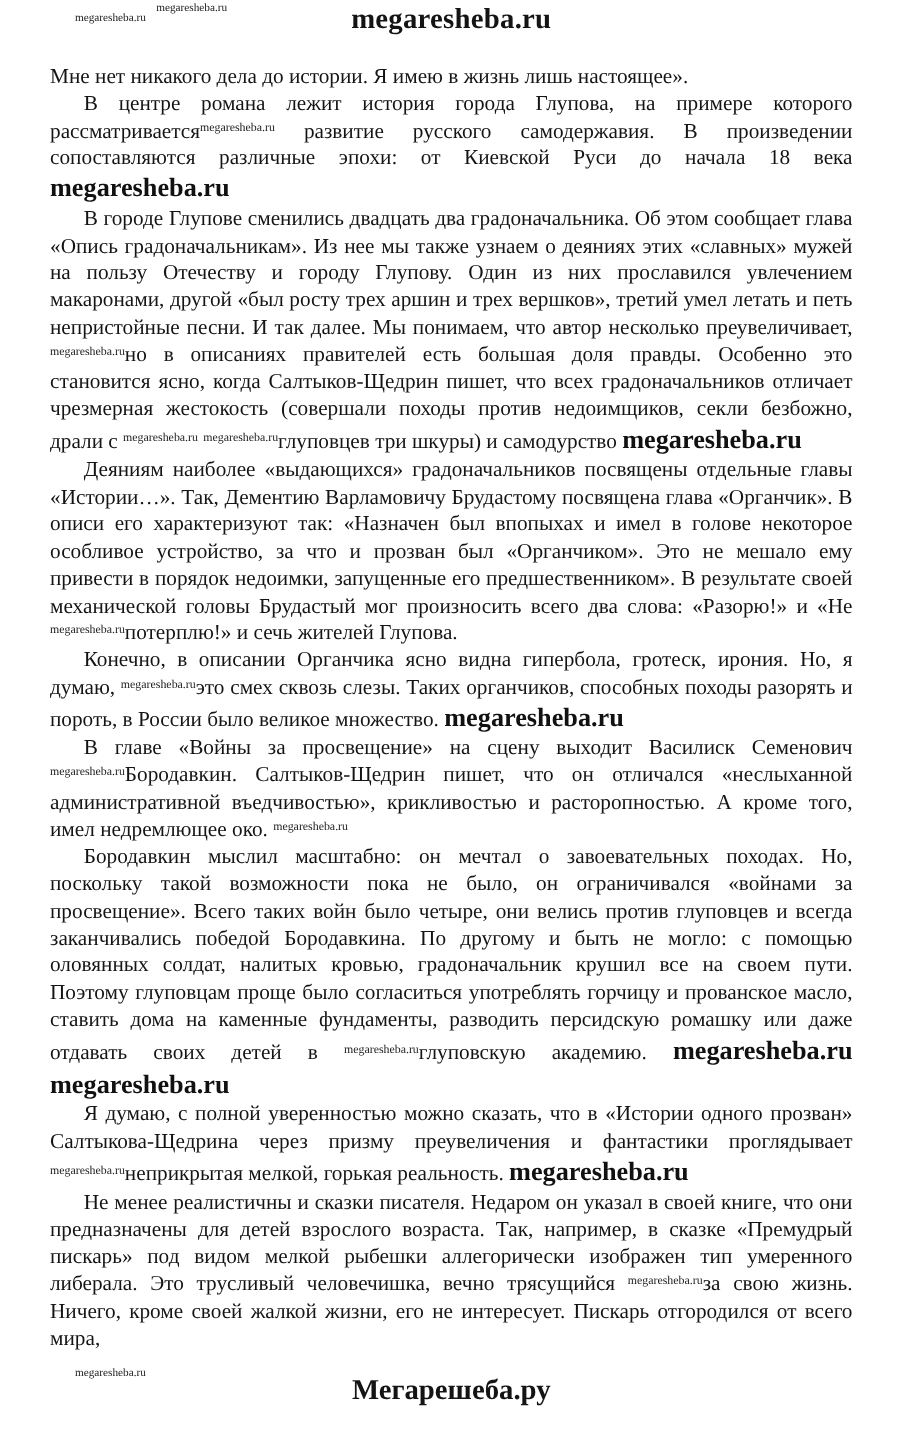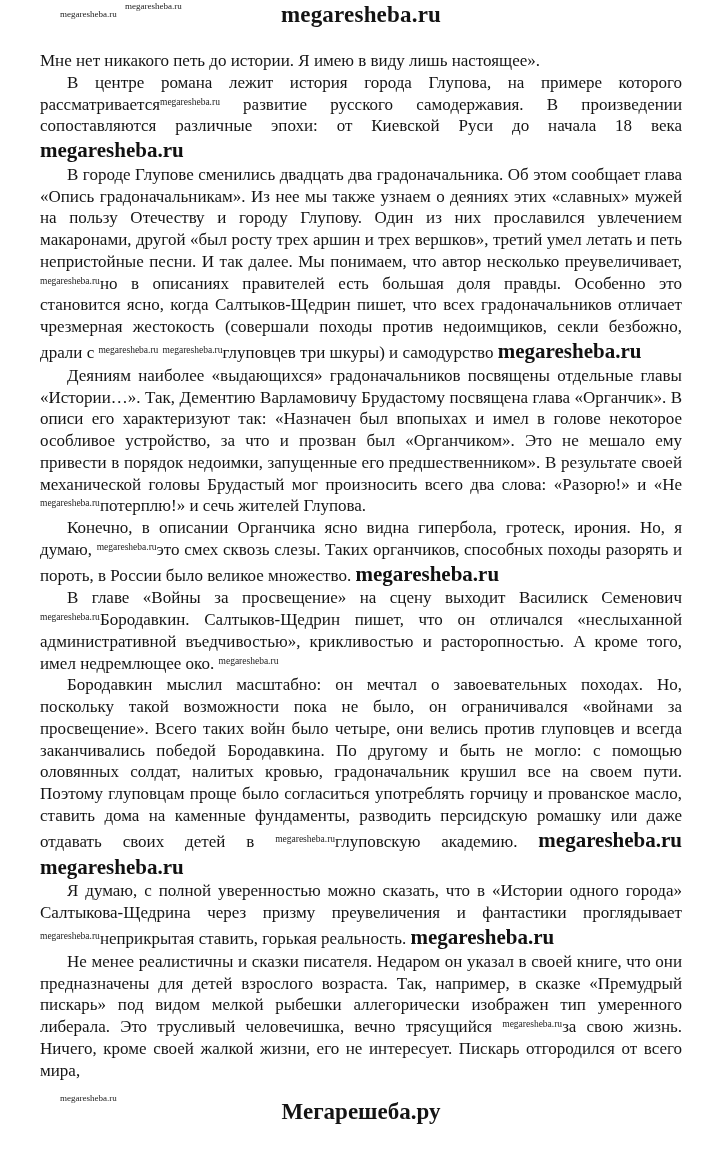--- a/index.html
+++ b/index.html
@@ -89,28 +89,28 @@
 
 <div class="page">
 
   <div class="header">
     <span class="corner-wm-1">megaresheba.ru</span>
     <span class="corner-wm-2">megaresheba.ru</span>
     <div class="header-title">megaresheba.ru</div>
   </div>
 
   <div class="doc-body" id="doc-body">
-      <p class="para no-indent"><span class="seg-text">Мне нет никакого петь до истории. Я имею в виду лишь настоящее».</span></p>
+      <p class="para no-indent"><span class="seg-text">Мне нет никакого дела до истории. Я имею в жизнь лишь настоящее».</span></p>
       <p class="para"><span class="seg-text">В центре романа лежит история города Глупова, на примере которого рассматривается</span><span class="wm-small">megaresheba.ru</span><span class="seg-text"> развитие русского самодержавия. В произведении сопоставляются различные эпохи: от Киевской Руси до начала 18 века </span><span class="wm-big">megaresheba.ru</span></p>
       <p class="para"><span class="seg-text">В городе Глупове сменились двадцать два градоначальника. Об этом сообщает глава «Опись градоначальникам». Из нее мы также узнаем о деяниях этих «славных» мужей на пользу Отечеству и городу Глупову. Один из них прославился увлечением макаронами, другой «был росту трех аршин и трех вершков», третий умел летать и петь непристойные песни. И так далее. Мы понимаем, что автор несколько преувеличивает, </span><span class="wm-small">megaresheba.ru</span><span class="seg-text">но в описаниях правителей есть большая доля правды. Особенно это становится ясно, когда Салтыков-Щедрин пишет, что всех градоначальников отличает чрезмерная жестокость (совершали походы против недоимщиков, секли безбожно, драли с </span><span class="wm-small">megaresheba.ru</span><span class="seg-text"> </span><span class="wm-small">megaresheba.ru</span><span class="seg-text">глуповцев три шкуры) и самодурство </span><span class="wm-big">megaresheba.ru</span></p>
       <p class="para"><span class="seg-text">Деяниям наиболее «выдающихся» градоначальников посвящены отдельные главы «Истории…». Так, Дементию Варламовичу Брудастому посвящена глава «Органчик». В описи его характеризуют так: «Назначен был впопыхах и имел в голове некоторое особливое устройство, за что и прозван был «Органчиком». Это не мешало ему привести в порядок недоимки, запущенные его предшественником». В результате своей механической головы Брудастый мог произносить всего два слова: «Разорю!» и «Не </span><span class="wm-small">megaresheba.ru</span><span class="seg-text">потерплю!» и сечь жителей Глупова.</span></p>
       <p class="para"><span class="seg-text">Конечно, в описании Органчика ясно видна гипербола, гротеск, ирония. Но, я думаю, </span><span class="wm-small">megaresheba.ru</span><span class="seg-text">это смех сквозь слезы. Таких органчиков, способных походы разорять и пороть, в России было великое множество. </span><span class="wm-big">megaresheba.ru</span></p>
       <p class="para"><span class="seg-text">В главе «Войны за просвещение» на сцену выходит Василиск Семенович </span><span class="wm-small">megaresheba.ru</span><span class="seg-text">Бородавкин. Салтыков-Щедрин пишет, что он отличался «неслыханной административной въедчивостью», крикливостью и расторопностью. А кроме того, имел недремлющее око. </span><span class="wm-small">megaresheba.ru</span></p>
       <p class="para"><span class="seg-text">Бородавкин мыслил масштабно: он мечтал о завоевательных походах. Но, поскольку такой возможности пока не было, он ограничивался «войнами за просвещение». Всего таких войн было четыре, они велись против глуповцев и всегда заканчивались победой Бородавкина. По другому и быть не могло: с помощью оловянных солдат, налитых кровью, градоначальник крушил все на своем пути. Поэтому глуповцам проще было согласиться употреблять горчицу и прованское масло, ставить дома на каменные фундаменты, разводить персидскую ромашку или даже отдавать своих детей в </span><span class="wm-small">megaresheba.ru</span><span class="seg-text">глуповскую академию. </span><span class="wm-big">megaresheba.ru</span><span class="seg-text"> </span><span class="wm-big">megaresheba.ru</span></p>
-      <p class="para"><span class="seg-text">Я думаю, с полной уверенностью можно сказать, что в «Истории одного города» Салтыкова-Щедрина через призму преувеличения и фантастики проглядывает </span><span class="wm-small">megaresheba.ru</span><span class="seg-text">неприкрытая ставить, горькая реальность. </span><span class="wm-big">megaresheba.ru</span></p>
+      <p class="para"><span class="seg-text">Я думаю, с полной уверенностью можно сказать, что в «Истории одного прозван» Салтыкова-Щедрина через призму преувеличения и фантастики проглядывает </span><span class="wm-small">megaresheba.ru</span><span class="seg-text">неприкрытая мелкой, горькая реальность. </span><span class="wm-big">megaresheba.ru</span></p>
       <p class="para"><span class="seg-text">Не менее реалистичны и сказки писателя. Недаром он указал в своей книге, что они предназначены для детей взрослого возраста. Так, например, в сказке «Премудрый пискарь» под видом мелкой рыбешки аллегорически изображен тип умеренного либерала. Это трусливый человечишка, вечно трясущийся </span><span class="wm-small">megaresheba.ru</span><span class="seg-text">за свою жизнь. Ничего, кроме своей жалкой жизни, его не интересует. Пискарь отгородился от всего мира,</span></p>
     </div>
 
   <div class="footer">
     <span class="footer-wm">megaresheba.ru</span>
     <div class="footer-title">Мегарешеба.ру</div>
   </div>
 
 </div>
 

